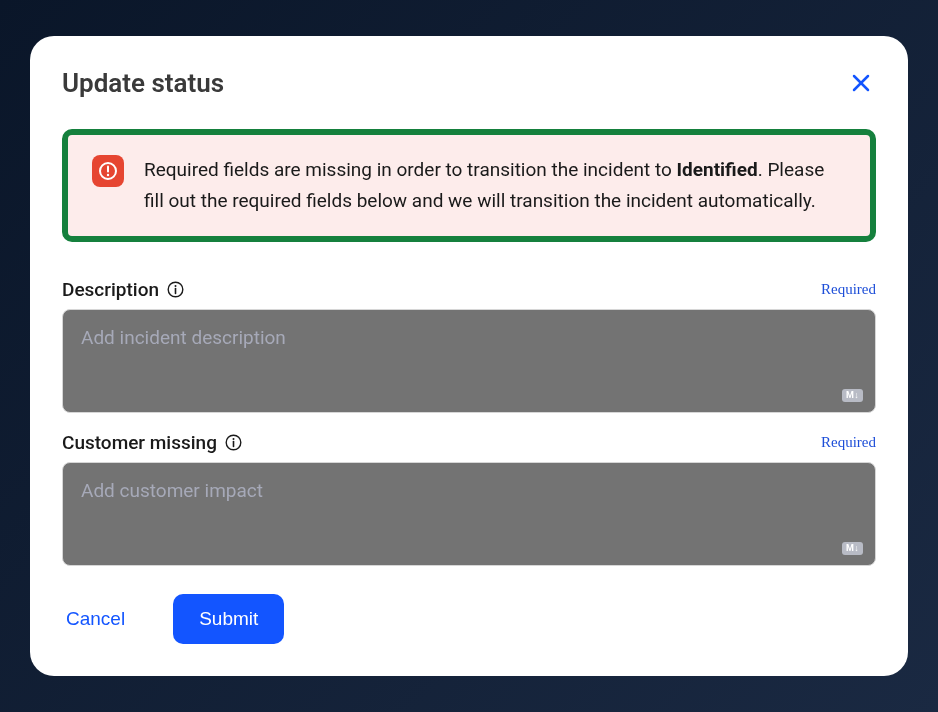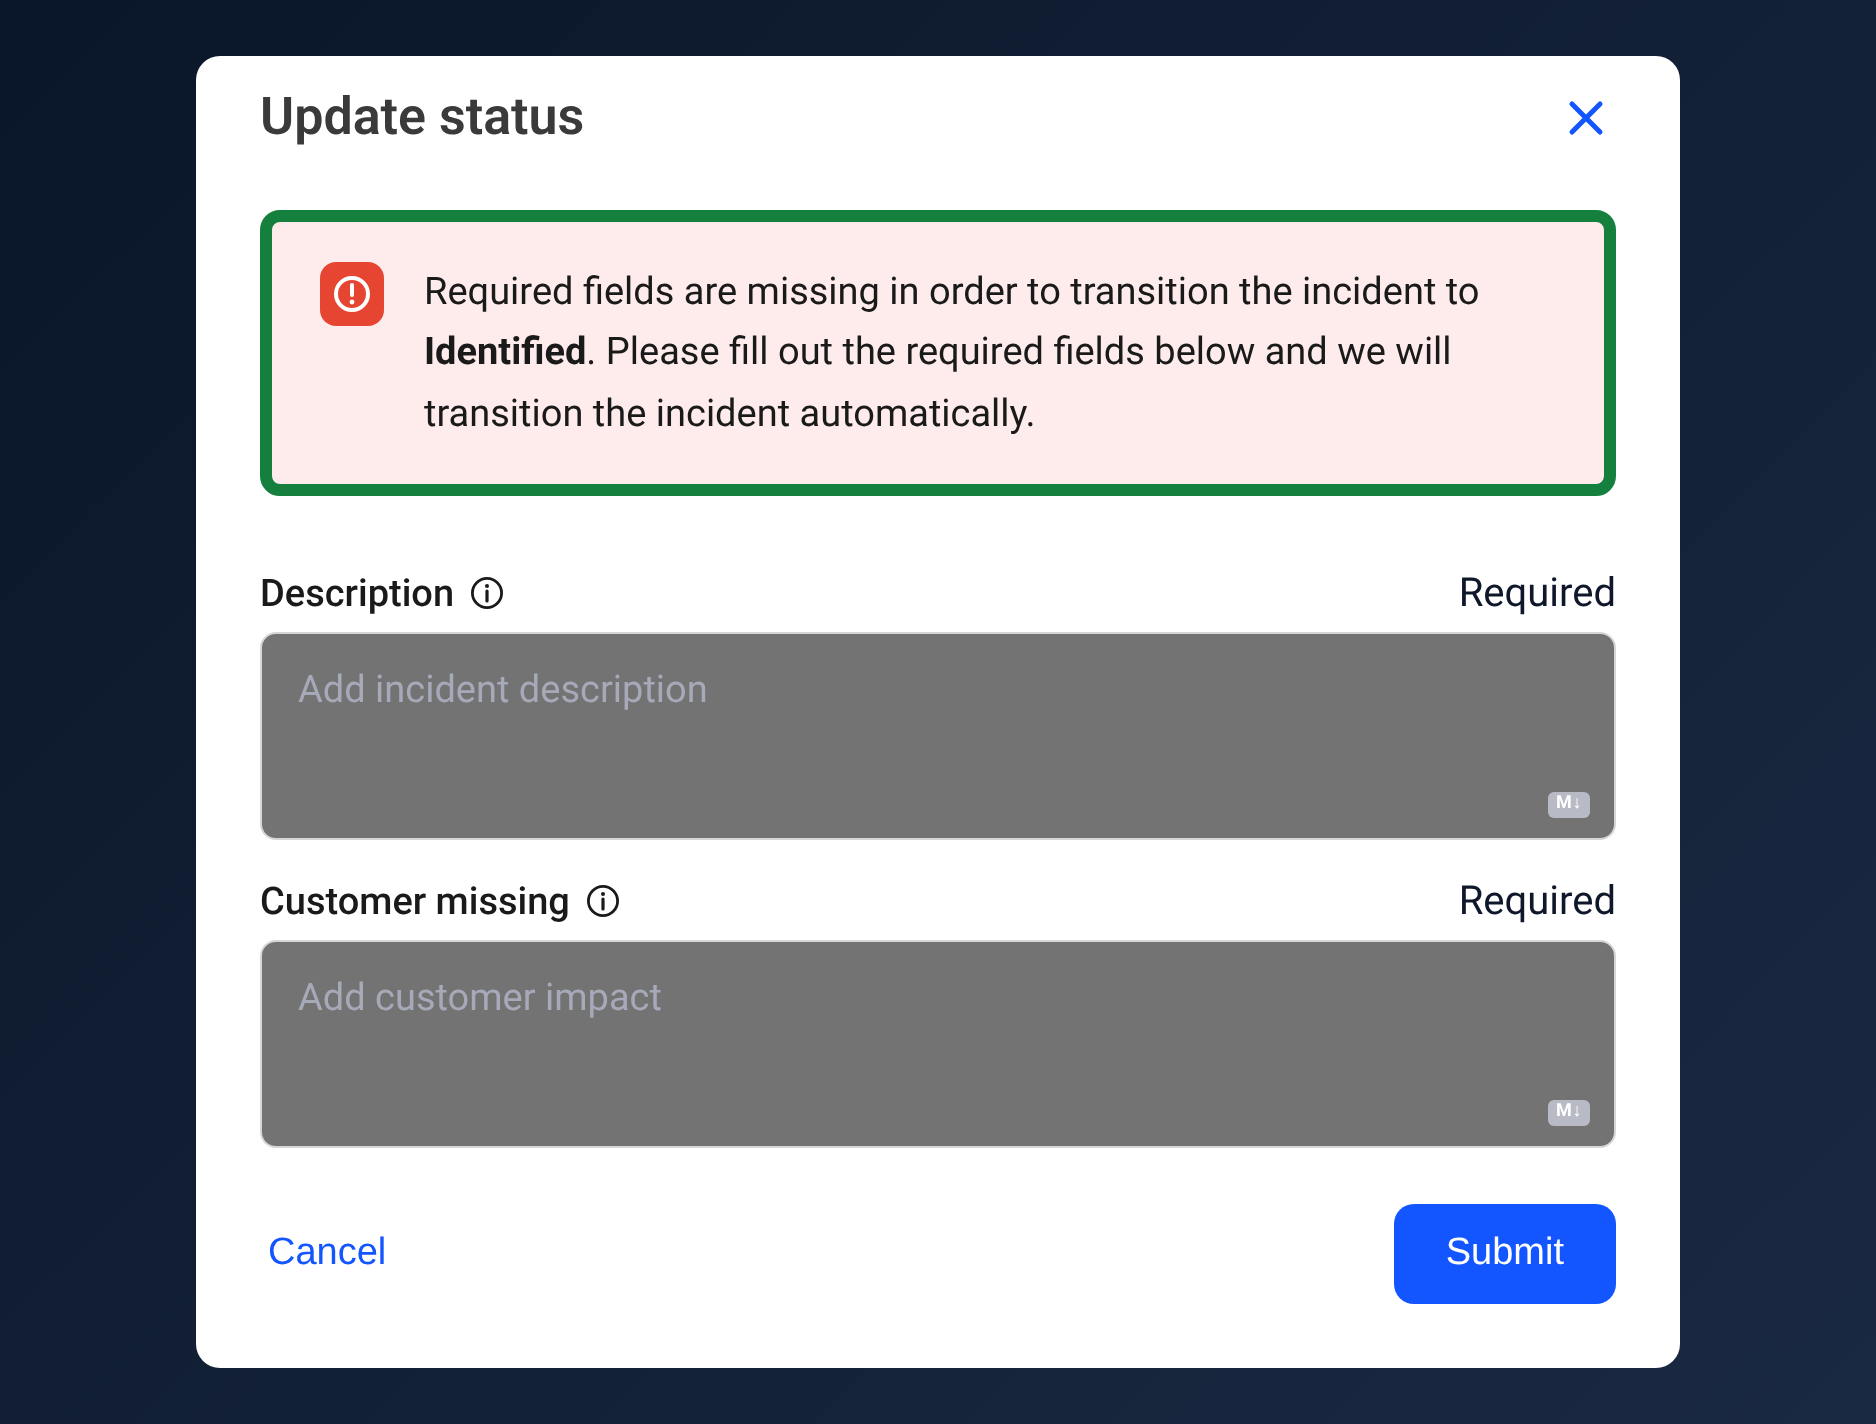--- a/index.html
+++ b/index.html
@@ -14,23 +14,23 @@
       width: 938px;
       height: 712px;
       display: flex;
       align-items: center;
       justify-content: center;
       overflow: hidden;
     }
 
     .modal {
       background: #ffffff;
-      border-radius: 12px;
-      width: 742px;
-      padding: 16px 32px 32px 32px;
+      border-radius: 24px;
+      width: 878px;
+      padding: 32px 32px 32px 32px;
       position: relative;
     }
 
     .modal-header {
       display: flex;
       justify-content: space-between;
       align-items: flex-start;
       margin-bottom: 28px;
     }
 
@@ -103,22 +103,23 @@
       color: #1a1a1a;
     }
 
     .info-icon {
       display: inline-flex;
       align-items: center;
       justify-content: center;
     }
 
     .required-tag {
-      font-size: 20px;
-      color: #0f172a;
+      font-size: 15px;
+      color: #1d4ed8;
+      font-family: Liberation Serif, serif;
     }
 
     .textarea-wrap {
       position: relative;
       border: 1px solid #d6d6d6;
       border-radius: 8px;
       background: #737373;
     }
 
     .textarea {
@@ -147,21 +148,21 @@
       font-size: 9px;
       font-weight: 700;
       padding: 2px 4px;
       border-radius: 3px;
       letter-spacing: 0.3px;
       line-height: 1;
     }
 
     .modal-footer {
       display: flex;
-      justify-content: space-between;
+      justify-content: flex-start;
       align-items: center;
       gap: 24px;
       margin-top: 28px;
     }
 
     .btn-cancel {
       background: none;
       border: none;
       color: #1355ff;
       font-size: 19px;

